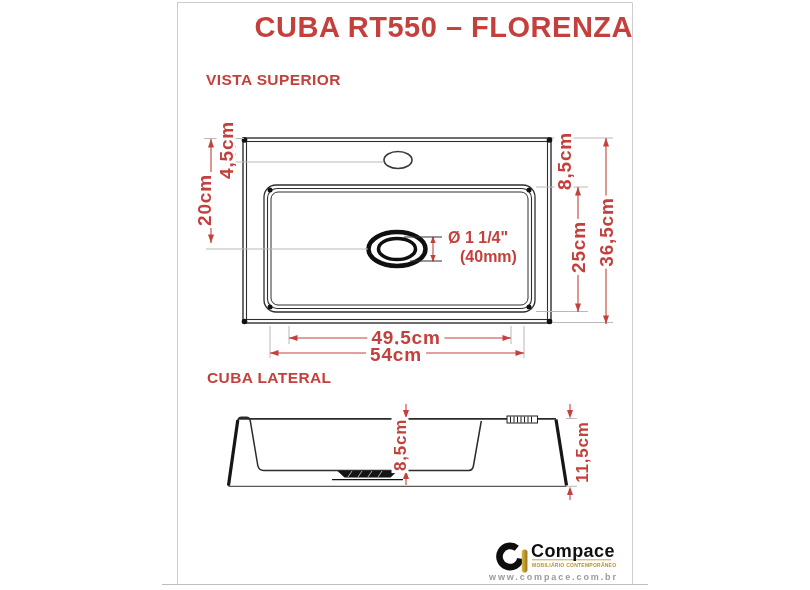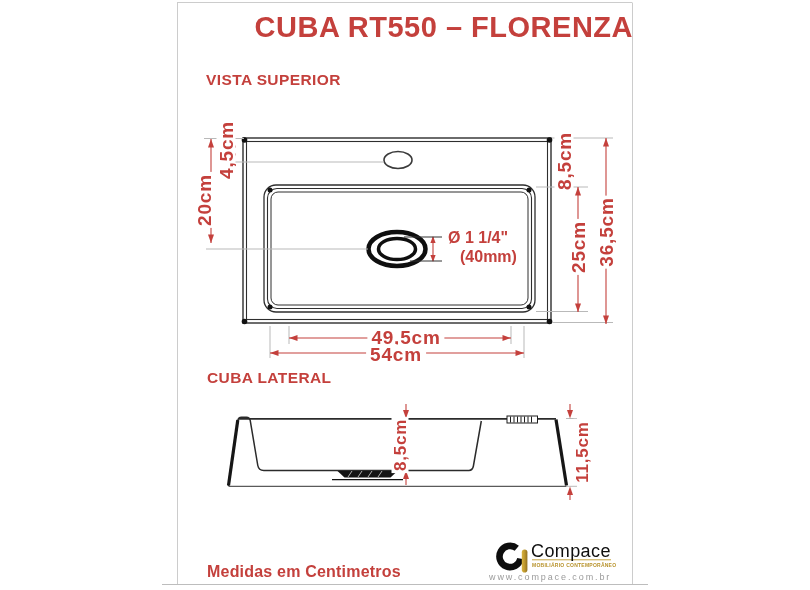--- a/index.html
+++ b/index.html
@@ -21,27 +21,27 @@
     font-size:19px;letter-spacing:0.8px;
   }
   .dimh{
     transform:translate(-50%,-50%);
     background:#fff;padding:0 4px;line-height:1;white-space:nowrap;
     font-size:19px;letter-spacing:0.8px;
   }
   .drainlbl{font-size:16px;line-height:1;white-space:nowrap;background:#fff;padding:0 2px;}
   .sidedim{font-size:17px;}
   .brand-name{
-    color:#0f0f0f;font-weight:normal;font-size:18px;letter-spacing:0.4px;line-height:1;white-space:nowrap;
+    color:#0f0f0f;font-weight:bold;font-size:18px;letter-spacing:0.4px;line-height:1;white-space:nowrap;
   }
   .brand-tagline{
     color:#b8932c;font-weight:bold;font-size:5px;letter-spacing:0.25px;line-height:1;white-space:nowrap;
   }
   .brand-site{
-    color:#9b9b9b;font-size:9px;letter-spacing:1.9px;line-height:1;white-space:nowrap;
+    color:#9b9b9b;font-size:9px;letter-spacing:1.9px;line-height:1;white-space:nowrap;font-weight:bold;
   }
 </style>
 </head>
 <body>
 
 <div id="stage">
 
   <svg class="abs" style="left:0;top:0" width="810" height="590" viewBox="0 0 810 590">
     <defs>
       <linearGradient id="goldgrad" x1="0" y1="0" x2="1" y2="0">
@@ -209,19 +209,18 @@
   <div class="abs red dimh" style="left:406px;top:337px">49,5cm</div>
   <div class="abs red dimh" style="left:396px;top:354px">54cm</div>
   <div class="abs red drainlbl" style="left:446px;top:230px">Ø 1 1/4"</div>
   <div class="abs red drainlbl" style="left:458px;top:249px">(40mm)</div>
 
   <div class="abs red section-label" style="left:207px;top:369px">CUBA LATERAL</div>
 
   <div class="abs red dimv sidedim" style="left:400px;top:445px">8,5cm</div>
   <div class="abs red dimv sidedim" style="left:582px;top:452px">11,5cm</div>
 
-  <div class="abs red footer-note" style="left:207px;top:563px">Medidas em Centimetros</div>
 
   <div class="abs brand-name" style="left:531px;top:542px">Compace</div>
   <div class="abs brand-tagline" style="left:532px;top:562.5px">MOBILIÁRIO CONTEMPORÂNEO</div>
   <div class="abs brand-site" style="left:489px;top:573px">www.compace.com.br</div>
 
 </div>
 
 </body></html>

